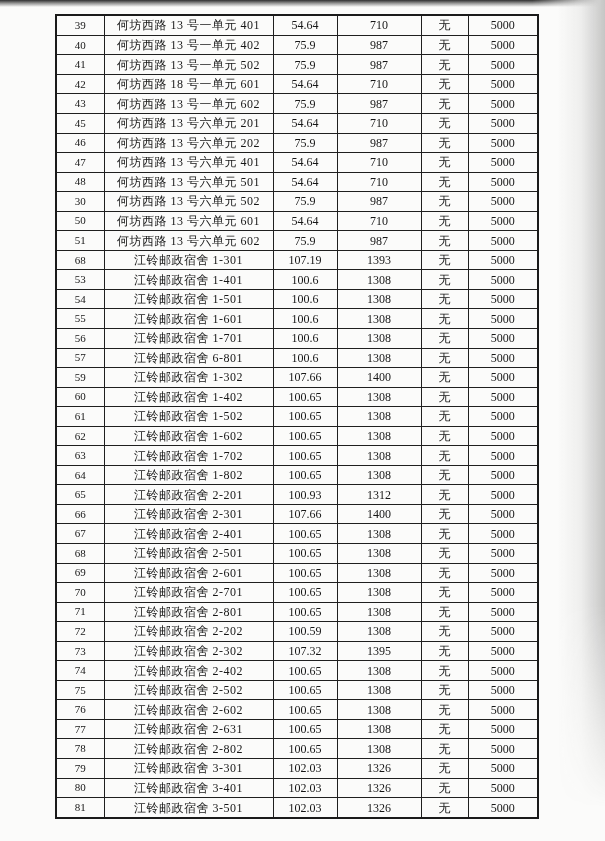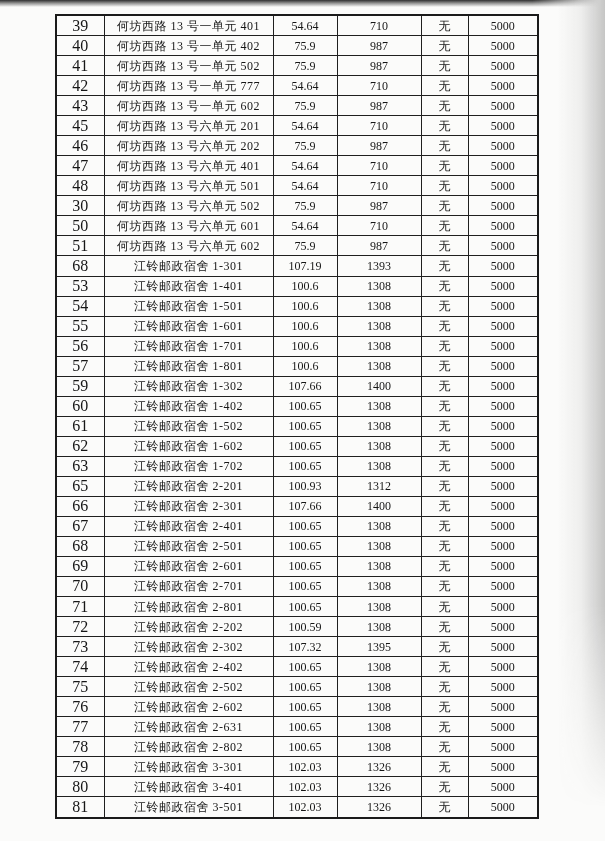--- a/index.html
+++ b/index.html
@@ -48,21 +48,21 @@
     text-align: center;
     vertical-align: middle;
     font-size: 12px;
     line-height: 1;
     color: #161616;
     padding: 0;
     overflow: hidden;
     white-space: nowrap;
   }
   .doc-table td.c-address { letter-spacing: 0.5px; }
-  .doc-table td.c-no { font-size: 16px; }
+  .doc-table td.c-no { font-size: 11px; }
 </style>
 </head>
 <body>
 
 <div class="page">
   <div class="top-edge-shadow"></div>
   <div class="right-edge-shadow"></div>
 
   <table class="doc-table">
     <colgroup>
@@ -93,21 +93,21 @@
         <tr>
           <td class="c-no">41</td>
           <td class="c-address">何坊西路 13 号一单元 502</td>
           <td class="c-area">75.9</td>
           <td class="c-price">987</td>
           <td class="c-remark">无</td>
           <td class="c-deposit">5000</td>
         </tr>
         <tr>
           <td class="c-no">42</td>
-          <td class="c-address">何坊西路 13 号一单元 777</td>
+          <td class="c-address">何坊西路 18 号一单元 601</td>
           <td class="c-area">54.64</td>
           <td class="c-price">710</td>
           <td class="c-remark">无</td>
           <td class="c-deposit">5000</td>
         </tr>
         <tr>
           <td class="c-no">43</td>
           <td class="c-address">何坊西路 13 号一单元 602</td>
           <td class="c-area">75.9</td>
           <td class="c-price">987</td>
@@ -205,21 +205,21 @@
         <tr>
           <td class="c-no">56</td>
           <td class="c-address">江铃邮政宿舍 1-701</td>
           <td class="c-area">100.6</td>
           <td class="c-price">1308</td>
           <td class="c-remark">无</td>
           <td class="c-deposit">5000</td>
         </tr>
         <tr>
           <td class="c-no">57</td>
-          <td class="c-address">江铃邮政宿舍 1-801</td>
+          <td class="c-address">江铃邮政宿舍 6-801</td>
           <td class="c-area">100.6</td>
           <td class="c-price">1308</td>
           <td class="c-remark">无</td>
           <td class="c-deposit">5000</td>
         </tr>
         <tr>
           <td class="c-no">59</td>
           <td class="c-address">江铃邮政宿舍 1-302</td>
           <td class="c-area">107.66</td>
           <td class="c-price">1400</td>
@@ -246,20 +246,28 @@
           <td class="c-no">62</td>
           <td class="c-address">江铃邮政宿舍 1-602</td>
           <td class="c-area">100.65</td>
           <td class="c-price">1308</td>
           <td class="c-remark">无</td>
           <td class="c-deposit">5000</td>
         </tr>
         <tr>
           <td class="c-no">63</td>
           <td class="c-address">江铃邮政宿舍 1-702</td>
+          <td class="c-area">100.65</td>
+          <td class="c-price">1308</td>
+          <td class="c-remark">无</td>
+          <td class="c-deposit">5000</td>
+        </tr>
+        <tr>
+          <td class="c-no">64</td>
+          <td class="c-address">江铃邮政宿舍 1-802</td>
           <td class="c-area">100.65</td>
           <td class="c-price">1308</td>
           <td class="c-remark">无</td>
           <td class="c-deposit">5000</td>
         </tr>
         <tr>
           <td class="c-no">65</td>
           <td class="c-address">江铃邮政宿舍 2-201</td>
           <td class="c-area">100.93</td>
           <td class="c-price">1312</td>

